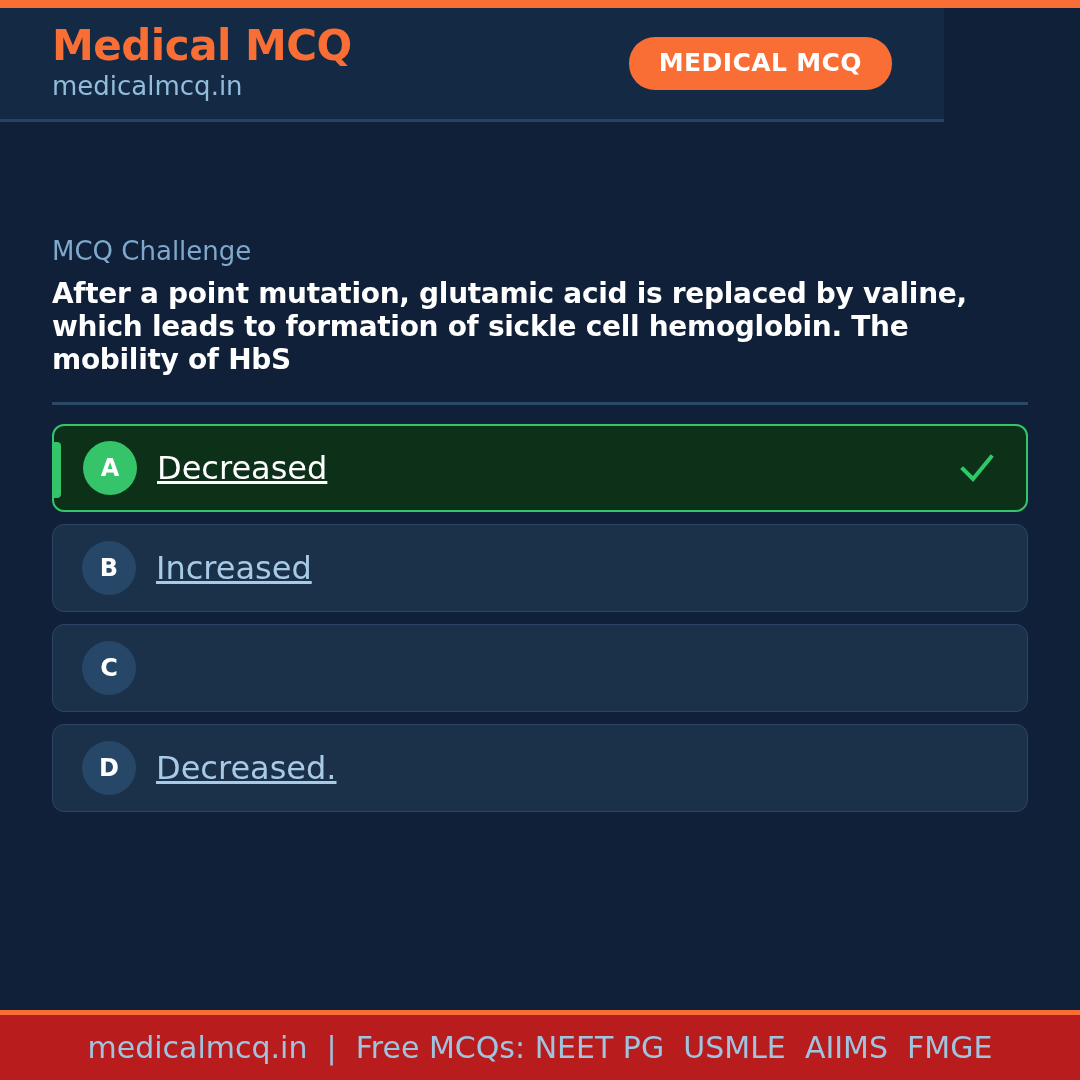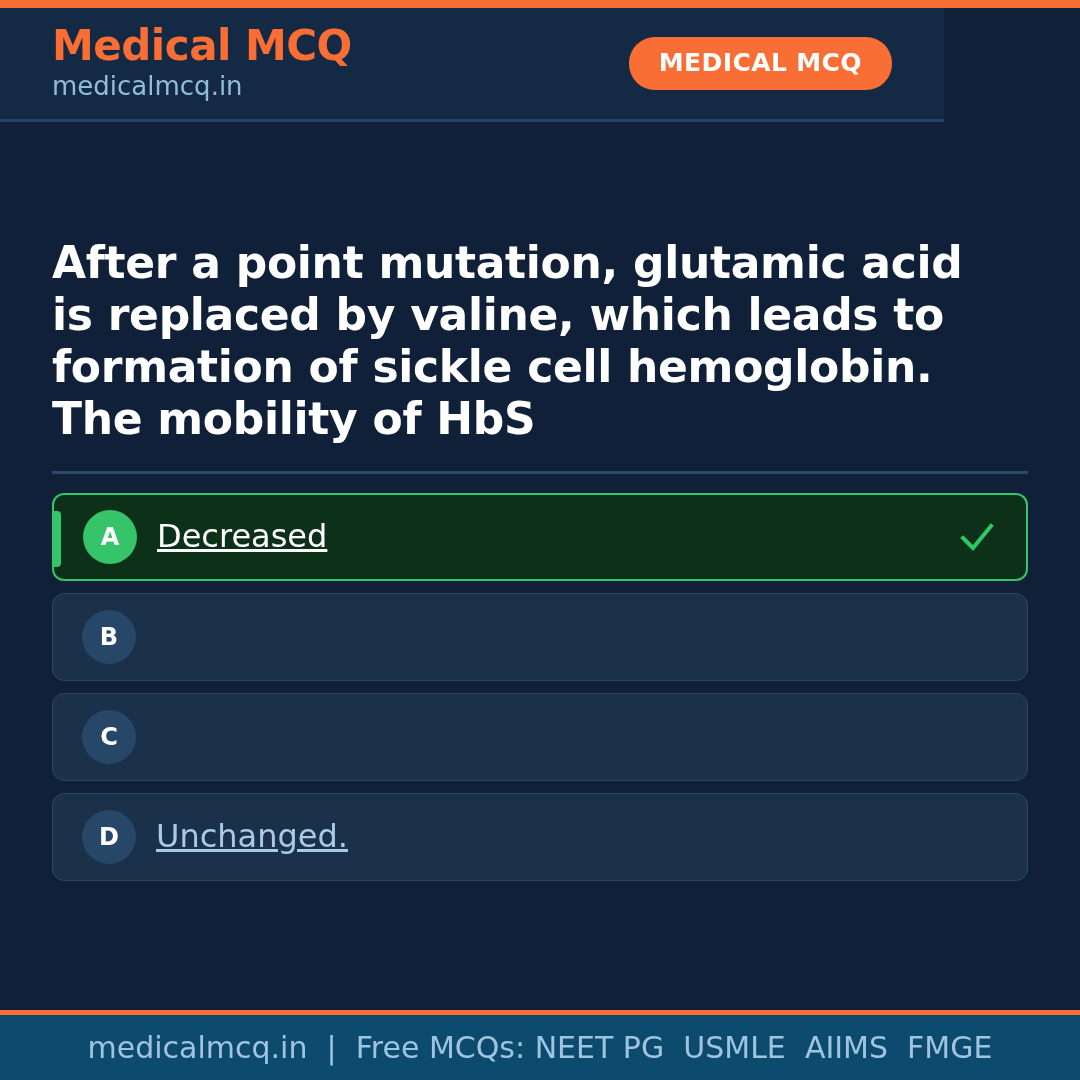--- a/index.html
+++ b/index.html
@@ -90,21 +90,21 @@
     font-family: "DejaVu Sans", sans-serif;
     font-size: 26px;
     font-weight: 400;
     color: #7fa8cc;
     line-height: 1.15;
     margin-bottom: 10px;
   }
 
   .question-text {
     font-family: "DejaVu Sans", sans-serif;
-    font-size: 44px;
+    font-size: 28px;
     font-weight: 700;
     color: #ffffff;
     line-height: 1.18;
     letter-spacing: -0.3px;
     max-width: 960px;
   }
 
   .divider {
     width: 976px;
     height: 3px;
@@ -188,21 +188,21 @@
     display: none;
   }
   .option.correct .check-icon { display: block; }
 
   
   .footer {
     position: absolute;
     bottom: 0; left: 0;
     width: 1080px;
     height: 70px;
-    background: #0c4a6e;
+    background: #b91c1c;
     border-top: 5px solid #f96e34;
     display: flex;
     align-items: center;
     justify-content: center;
   }
 
   .footer-text {
     font-family: "DejaVu Sans", sans-serif;
     font-size: 30px;
     font-weight: 400;
@@ -220,20 +220,21 @@
   <div class="brand-block">
     <div class="brand-title">Medical MCQ</div>
     <div class="brand-sub">medicalmcq.in</div>
   </div>
   <div class="badge-pill">
     <span class="badge-pill-text">MEDICAL MCQ</span>
   </div>
 </div>
 
 <div class="content">
+  <div class="eyebrow">MCQ Challenge</div>
   <div class="question-text">After a point mutation, glutamic acid is replaced by valine, which leads to formation of sickle cell hemoglobin. The mobility of HbS</div>
   <div class="divider"></div>
 
   <div class="options">
 
     <div class="option correct">
       <div class="option-accent"></div>
       <div class="option-badge">
         <span class="option-badge-letter">A</span>
       </div>
@@ -241,37 +242,38 @@
       <svg class="check-icon" viewBox="0 0 38 38">
         <path d="M5 20 L15 30 L33 8" fill="none" stroke="#2ec866" stroke-width="4" stroke-linecap="square" stroke-linejoin="miter"></path>
       </svg>
     </div>
 
     <div class="option">
 
       <div class="option-badge">
         <span class="option-badge-letter">B</span>
       </div>
+      <span class="option-label">Increased</span>
 
     </div>
 
     <div class="option">
 
       <div class="option-badge">
         <span class="option-badge-letter">C</span>
       </div>
 
     </div>
 
     <div class="option">
 
       <div class="option-badge">
         <span class="option-badge-letter">D</span>
       </div>
-      <span class="option-label">Unchanged.</span>
+      <span class="option-label">Decreased.</span>
 
     </div>
 
   </div>
 </div>
 
 <div class="footer">
   <span class="footer-text">medicalmcq.in  |  Free MCQs: NEET PG  USMLE  AIIMS  FMGE</span>
 </div>
 

